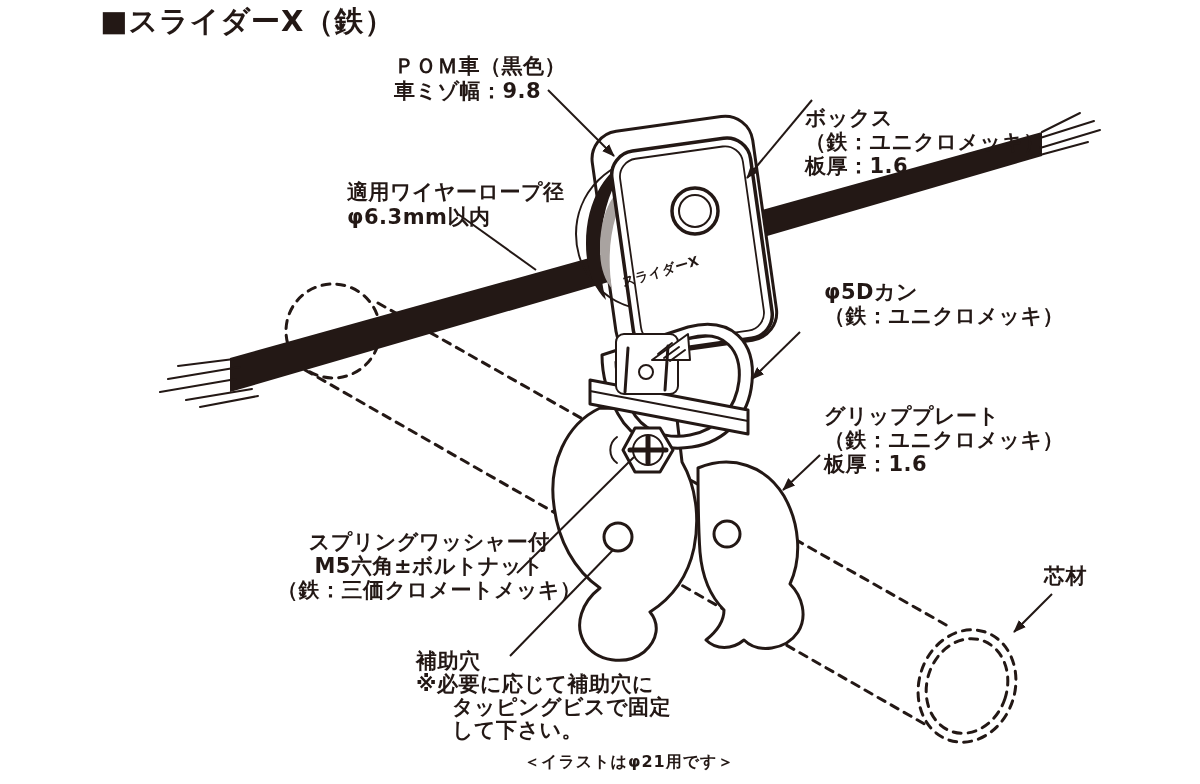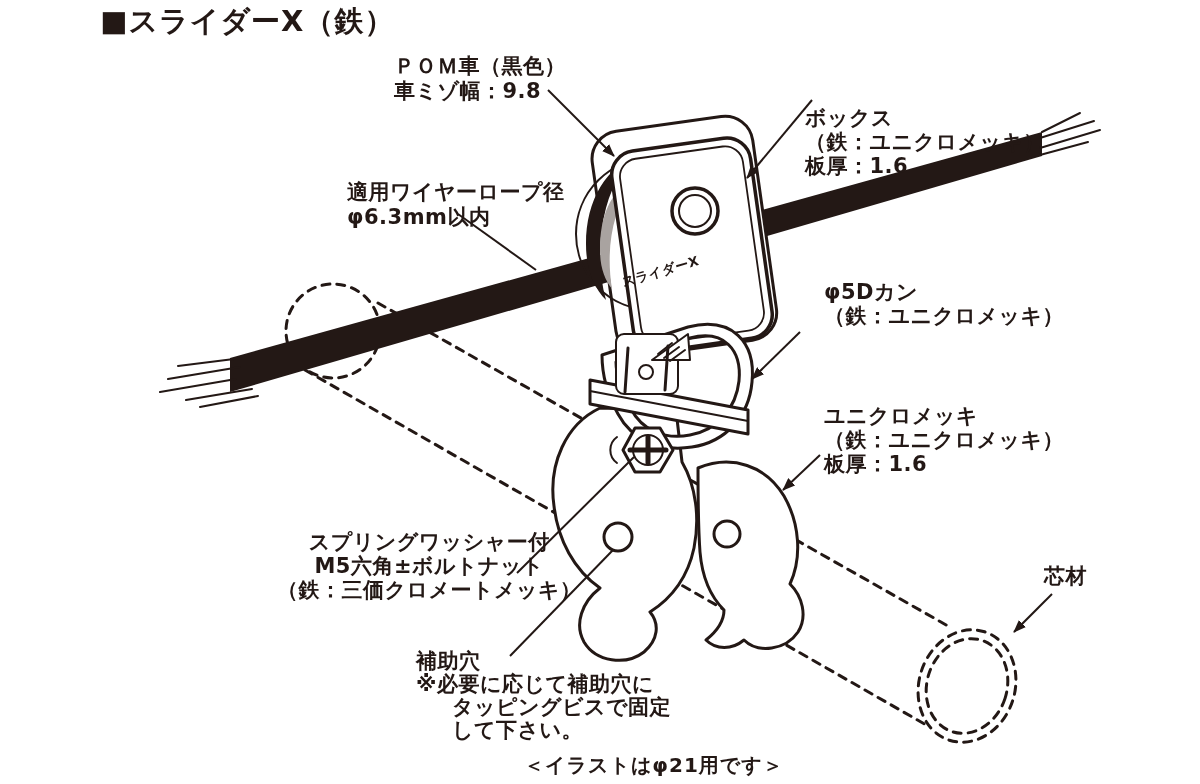--- a/index.html
+++ b/index.html
@@ -22,21 +22,21 @@
   .callout{font-size:21px;line-height:24px;letter-spacing:0.5px;}
   .co-pom {left:394px;top:54px;line-height:25px;}
   .co-box {left:805px;top:60px;margin-top:46px;}
   .co-rope{left:303px;top:180px;line-height:25px;margin-left:44px;}
   .co-dkan{left:824px;top:280px;}
   .co-grip{left:824px;top:404px;}
   .co-bolt{left:277px;top:530px;text-align:center;}
   .co-hole{left:416px;top:650px;line-height:23px;}
   .co-hole .indent{margin-left:36px;}
   .co-core{left:1044px;top:564px;}
-  .caption{left:524px;top:752px;font-size:20px;letter-spacing:1px;text-align:right;}
+  .caption{left:524px;top:752px;font-size:16px;letter-spacing:1px;text-align:right;}
   .brand{
     left:620px;top:274px;width:110px;font-size:13px;letter-spacing:0.5px;
     transform:rotate(-16deg);transform-origin:left top;
   }
 
   
   .s  {stroke:var(--ink,#231815);fill:none;stroke-width:3;stroke-linecap:round;stroke-linejoin:round;}
   .sf {stroke:var(--ink,#231815);fill:var(--background,#fff);stroke-width:3;stroke-linecap:round;stroke-linejoin:round;}
   .thin{stroke-width:2;}
   .fat {stroke-width:3.5;}
@@ -170,21 +170,21 @@
     <div>適用ワイヤーロープ径</div>
     <div>φ6.3mm以内</div>
   </div>
 
   <div class="txt callout co-dkan">
     <div>φ5Dカン</div>
     <div>（鉄：ユニクロメッキ）</div>
   </div>
 
   <div class="txt callout co-grip">
-    <div>ユニクロメッキ</div>
+    <div>グリッププレート</div>
     <div>（鉄：ユニクロメッキ）</div>
     <div>板厚：1.6</div>
   </div>
 
   <div class="txt callout co-bolt">
     <div>スプリングワッシャー付</div>
     <div>M5六角±ボルトナット</div>
     <div>（鉄：三価クロメートメッキ）</div>
   </div>
 

